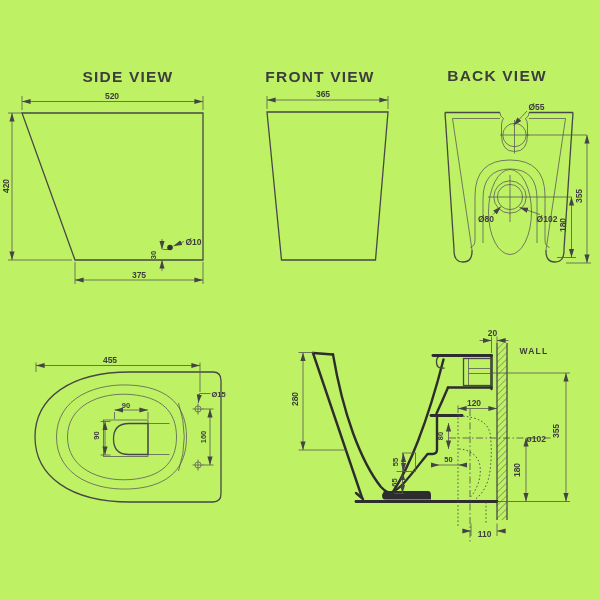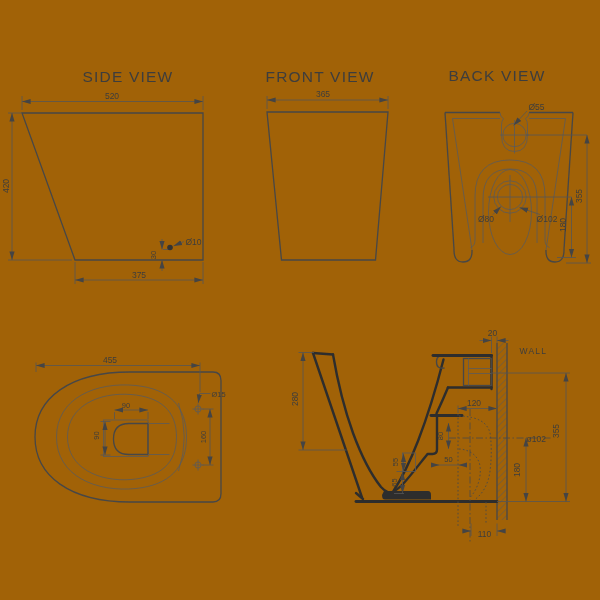--- a/index.html
+++ b/index.html
@@ -1,16 +1,16 @@
 <!DOCTYPE html>
 <html><head>
 <meta charset="utf-8">
 <style>
   html,body{margin:0;padding:0;background:#ffffff;}
-  .page{position:relative;width:600px;height:600px;background:#a16207;overflow:hidden;}
+  .page{position:relative;width:600px;height:600px;background:#bef264;overflow:hidden;font-weight:bold;}
   svg{display:block;}
   .tt{font-family:"Liberation Sans",sans-serif;font-size:15.5px;letter-spacing:1.2px;fill:#3d3d3d;}
   .t{font-family:"Liberation Sans",sans-serif;font-size:8.5px;fill:#3d3d3d;}
   .ts{font-family:"Liberation Sans",sans-serif;font-size:7.5px;fill:#3d3d3d;}
   .tw{font-family:"Liberation Sans",sans-serif;font-size:8.5px;letter-spacing:1.2px;fill:#3d3d3d;}
   .thin{stroke:#5a5a5a;stroke-width:0.8;fill:none;}
   .med{stroke:#474747;stroke-width:1.3;fill:none;}
   .thick{stroke:#2d2d2d;stroke-width:2.4;fill:none;stroke-linecap:round;stroke-linejoin:round;}
   .xthick{stroke:#2d2d2d;stroke-width:2.9;fill:none;stroke-linecap:round;}
   .dim{stroke:#555;stroke-width:0.8;fill:none;}

